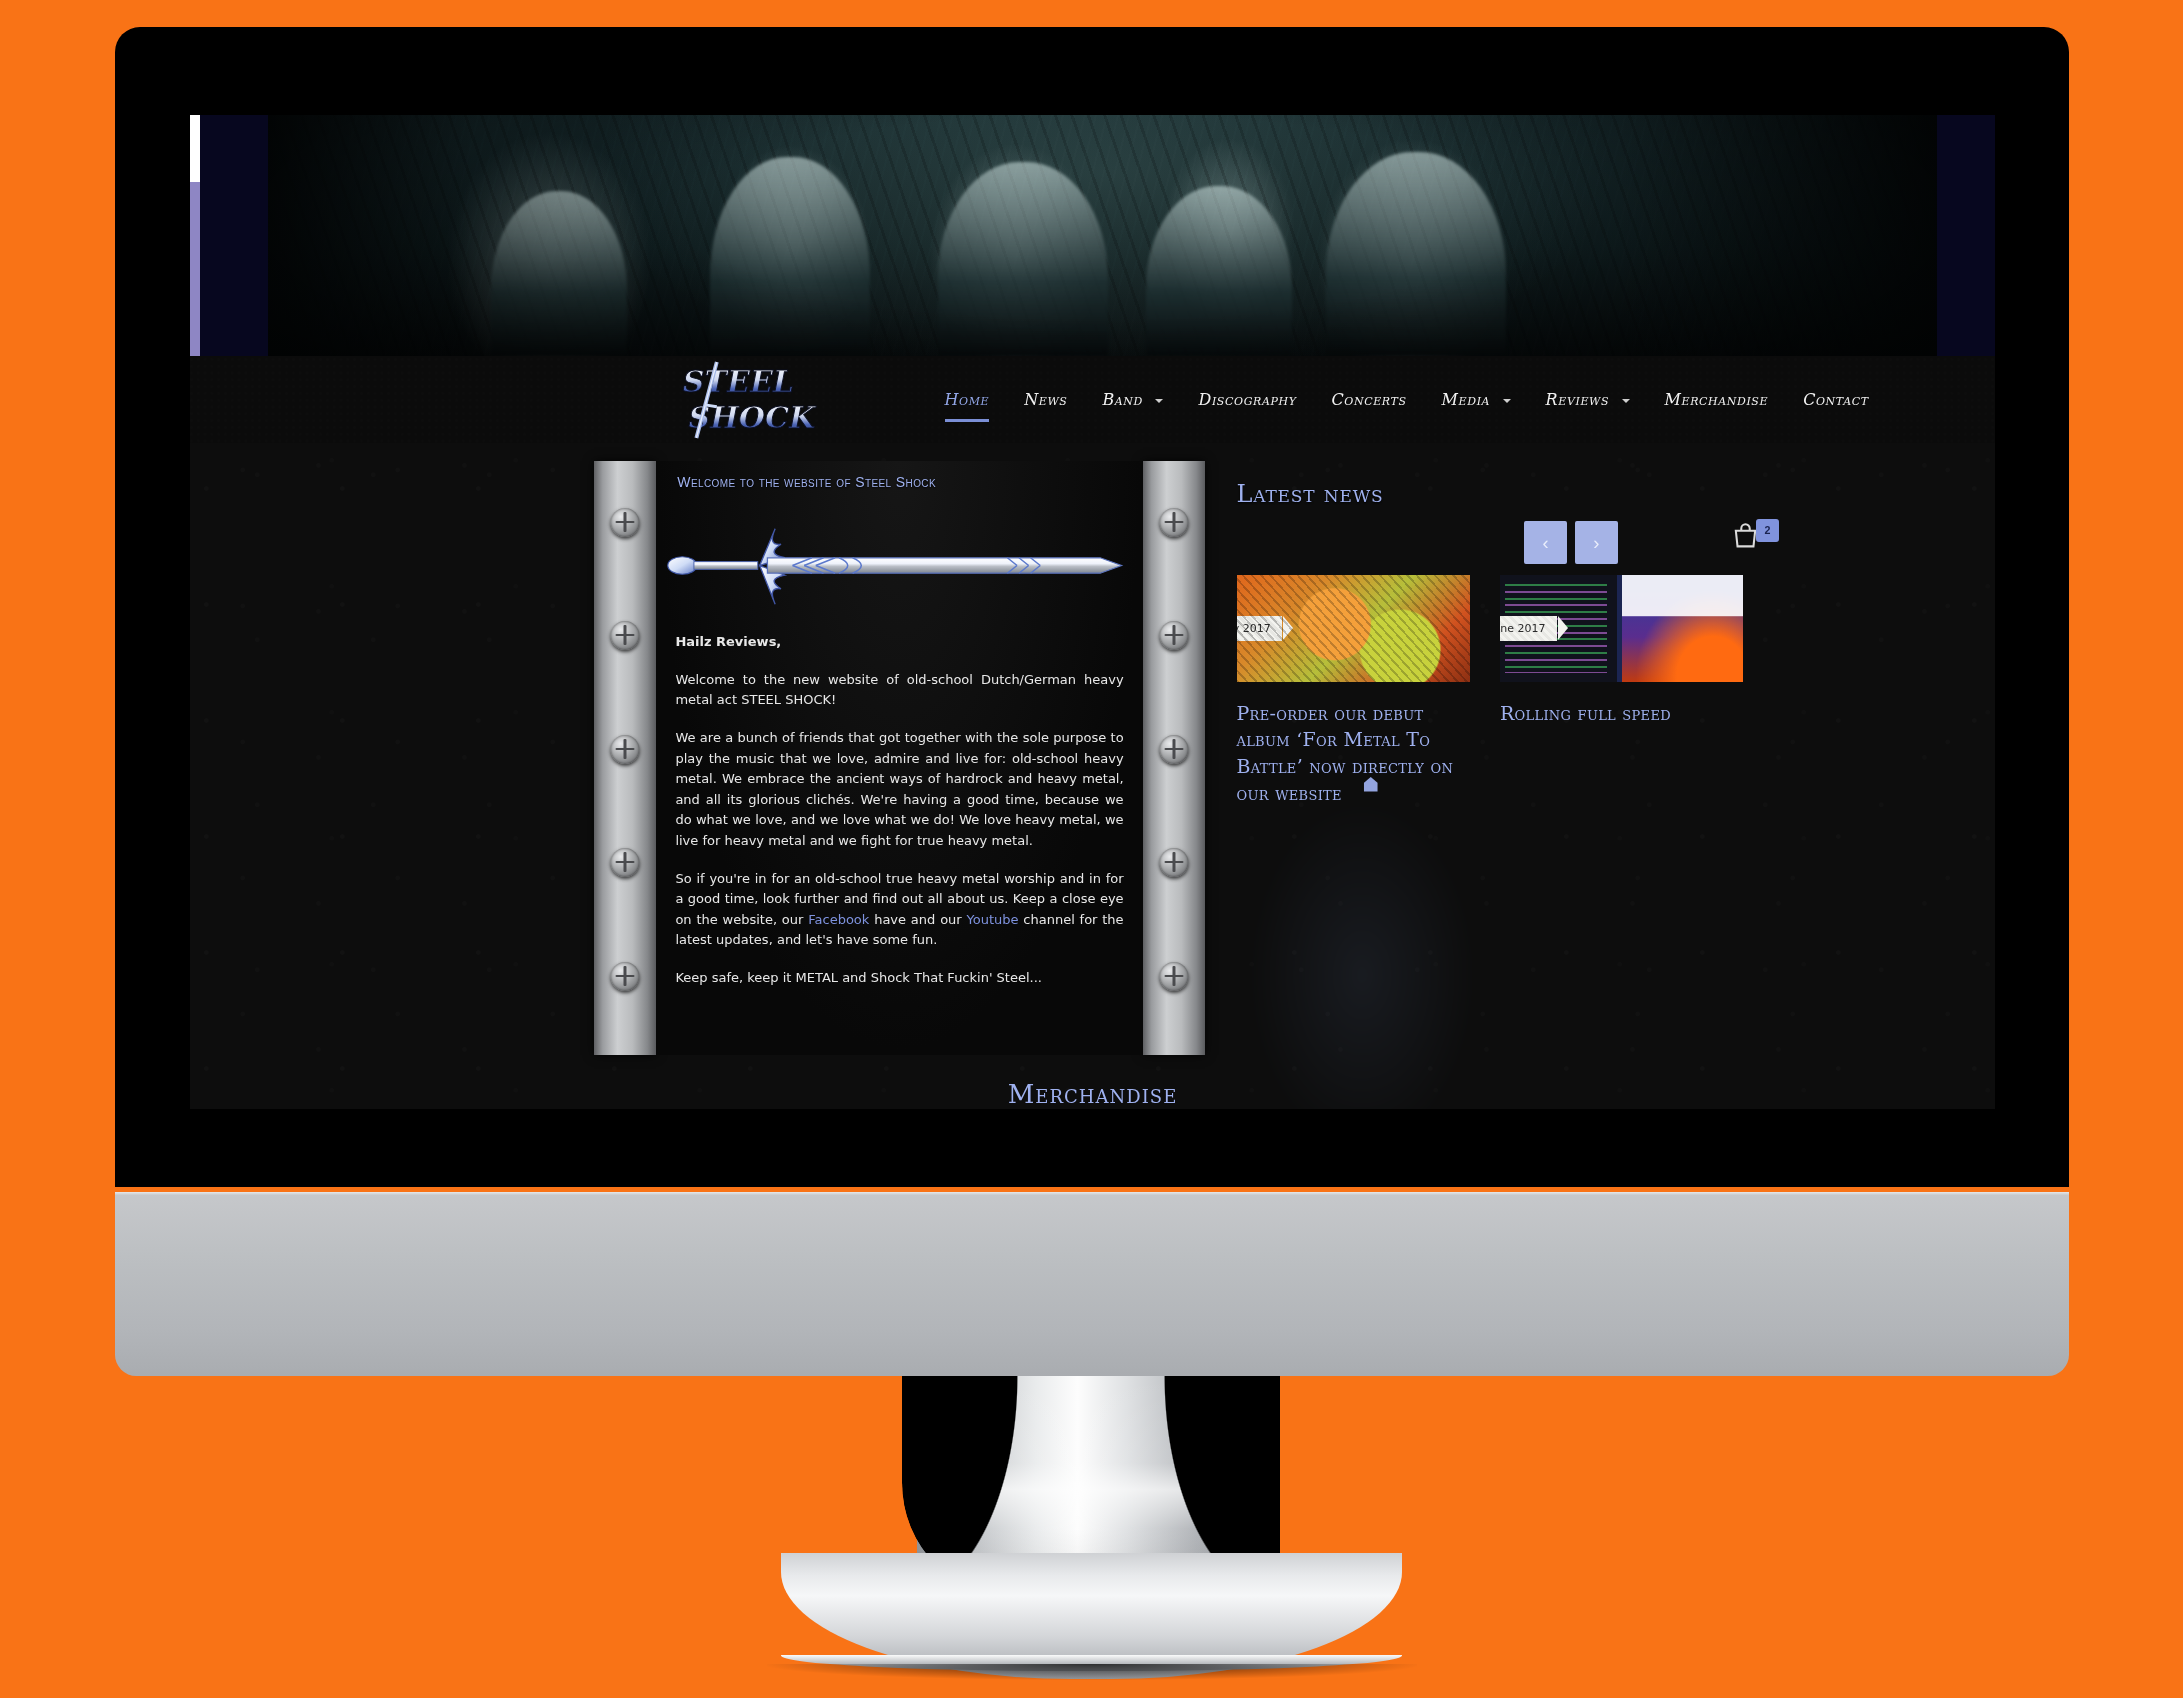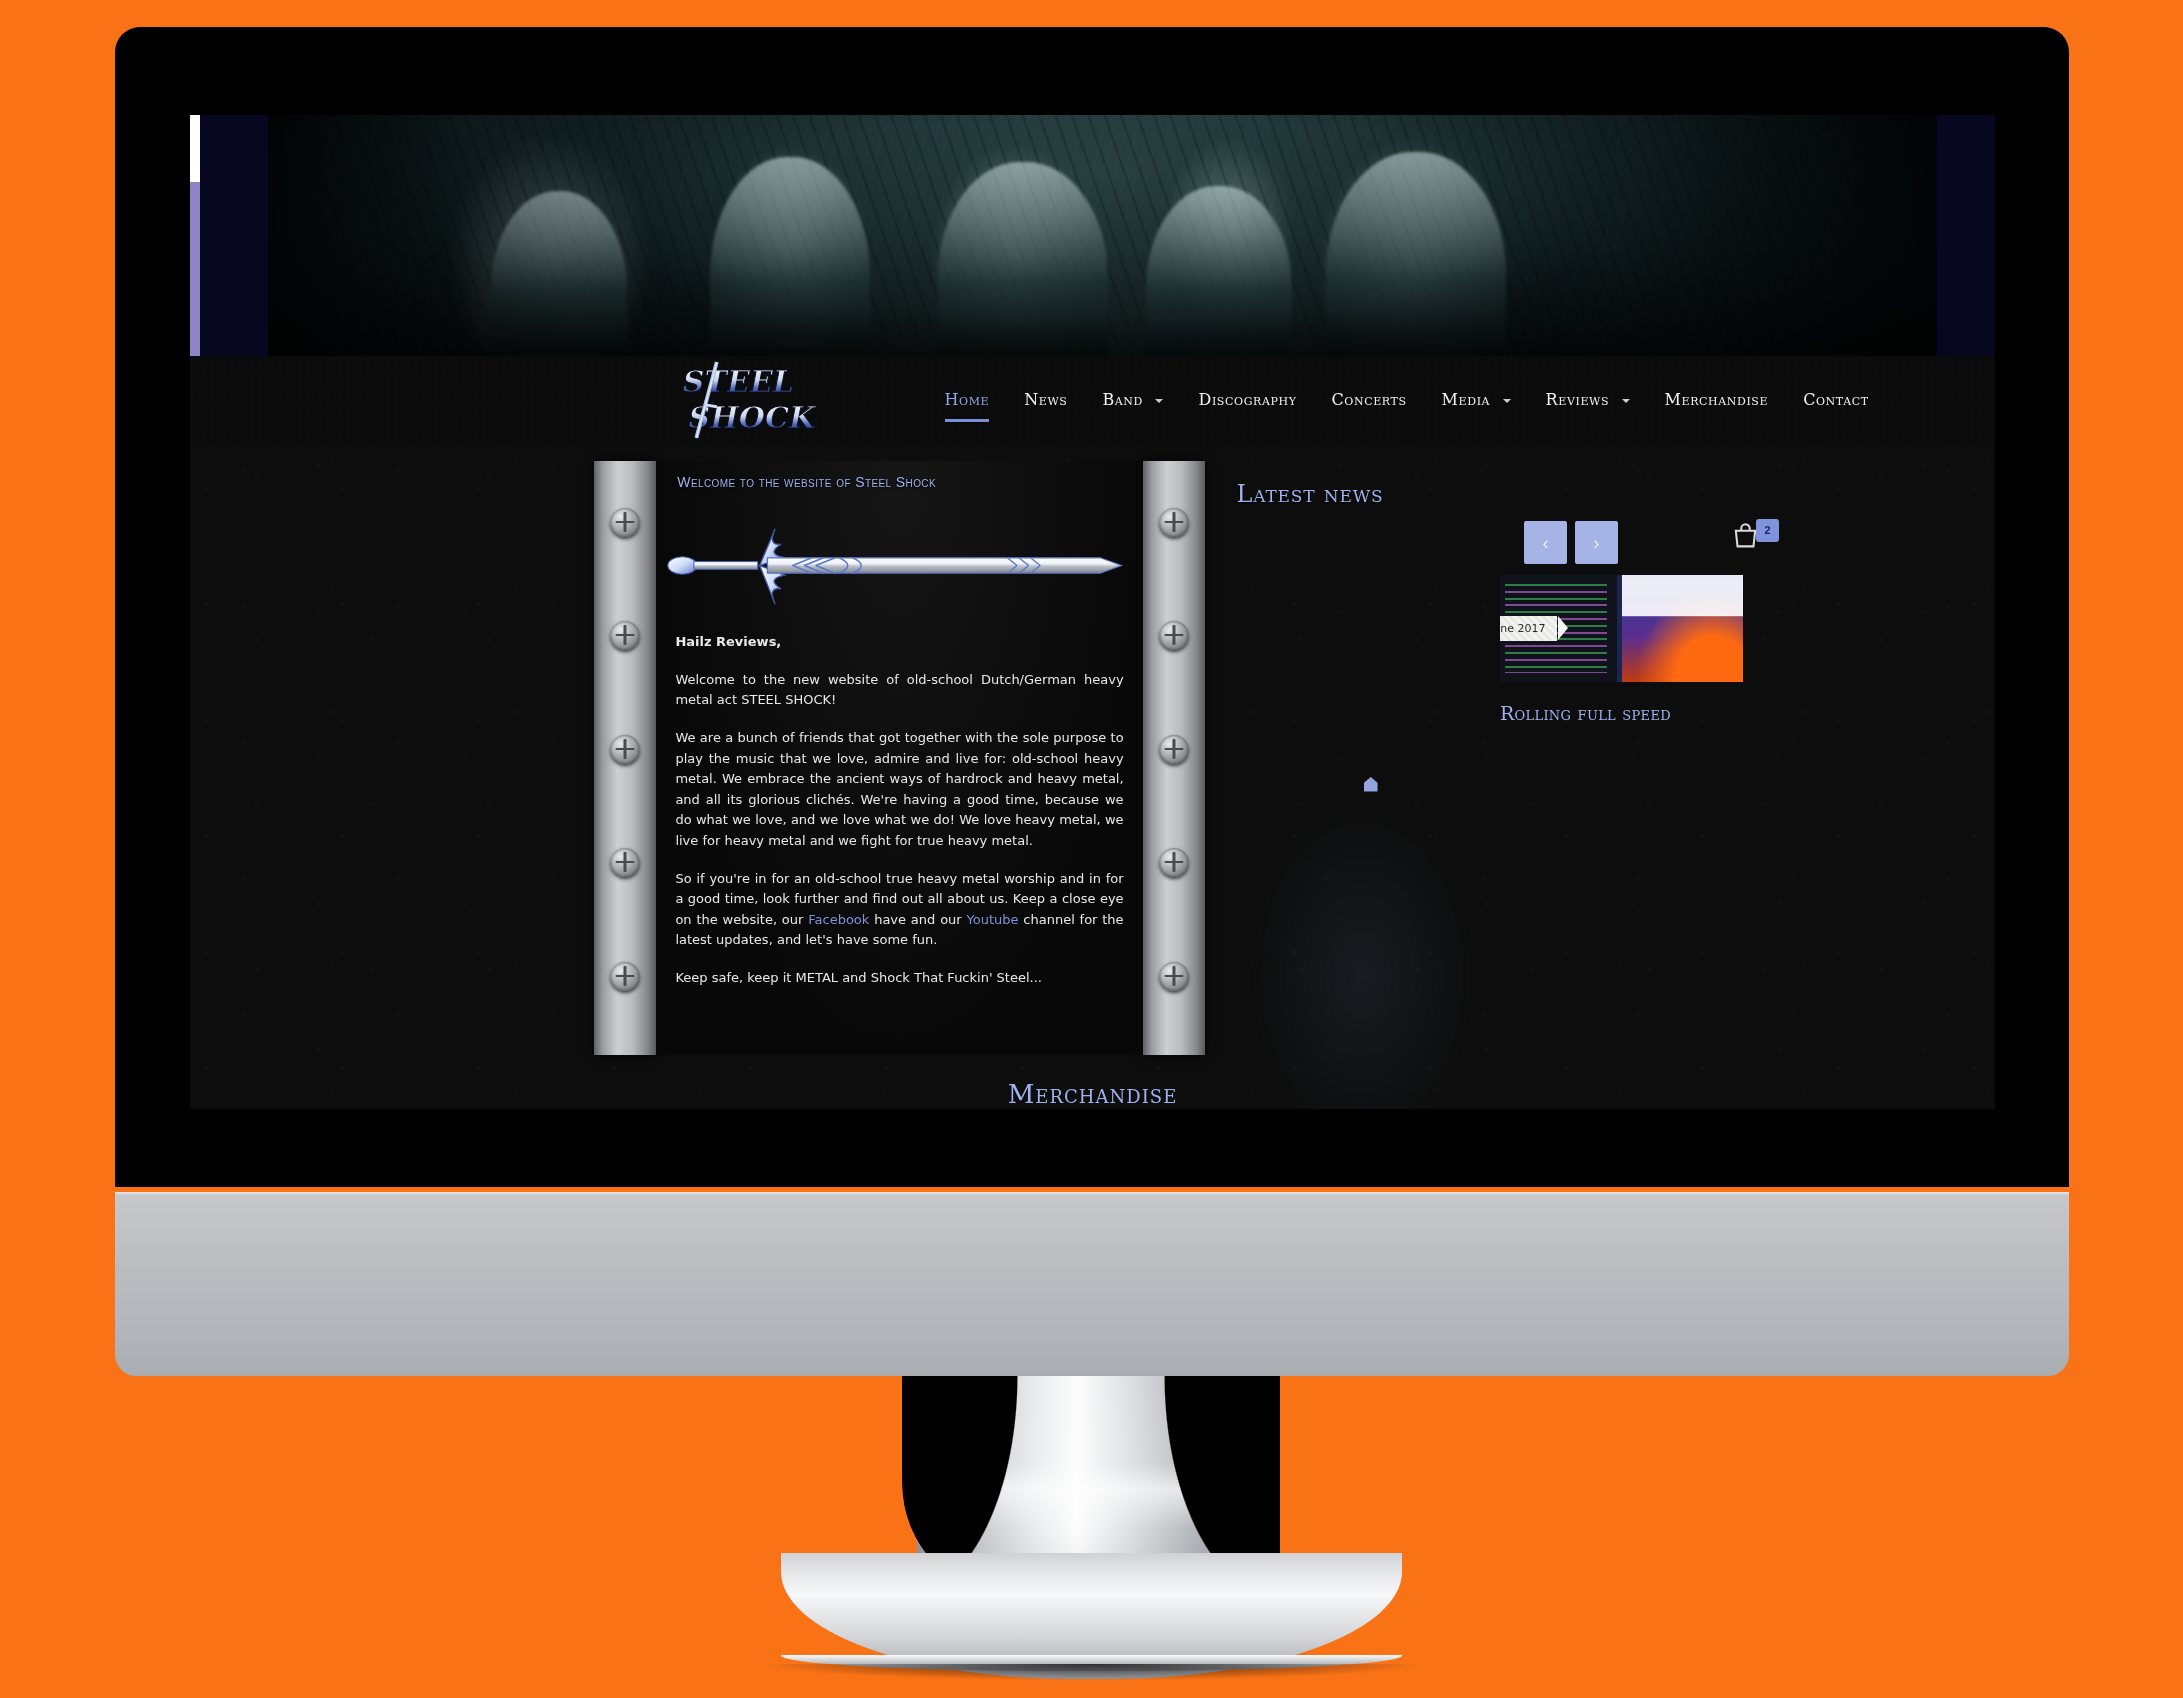--- a/index.html
+++ b/index.html
@@ -86,21 +86,21 @@
   
   .navbar{position:absolute;left:0;top:241px;width:1805px;height:87px;background:#0b0b0b;}
   .navbar::after{content:"";position:absolute;inset:0;opacity:.5;
      background:radial-gradient(circle at 20% 50%, rgba(255,255,255,.015) 0 1px, transparent 1.9px);
      background-size:6.8px 6.8px;}
   .logo{position:absolute;left:485px;top:245px;width:175px;height:80px;}
   .logo svg{display:block;}
   .navlinks{position:absolute;left:737px;top:241px;height:87px;display:flex;align-items:center;gap:0;}
   .navlink{position:relative;color:#f2f2f2;font-family:"DejaVu Serif",serif;font-size:16px;
      letter-spacing:0.6px;padding:0 17.5px;white-space:nowrap;font-variant:small-caps;
-     text-transform:capitalize;cursor:pointer;}
+     text-transform:capitalize;cursor:pointer;font-style:italic;}
   .navlink.active{color:#93a7e8;}
   .navlink.active .ul{position:absolute;left:17.5px;right:17.5px;bottom:-12.6px;height:2.9px;background:#7b8fd6;}
   .caret{display:inline-block;margin-left:6.8px;border-left:4.9px solid transparent;
      border-right:4.9px solid transparent;border-top:4.9px solid #cfcfcf;vertical-align:middle;}
   .cart{position:absolute;left:1541px;top:406px;width:54px;height:39px;cursor:pointer;}
   .cart-badge{position:absolute;left:25px;top:-1.9px;width:23px;height:23px;background:#8093dd;
      border-radius:2.9px;color:#1a2350;font-size:10.7px;font-weight:bold;text-align:center;line-height:23px;}
 
   
   .content{position:absolute;left:0;top:328px;width:1805px;height:693px;}
@@ -347,20 +347,26 @@
       </div>
 
       <div class="news">
         <div class="news-title">Latest news</div>
 
         <div class="carousel-btns">
           <div class="cbtn">‹</div>
           <div class="cbtn">›</div>
         </div>
 
+        <div class="news-item a">
+          <div class="thumb cover">
+            <div class="date-tag">5 July 2017</div>
+          </div>
+          <div class="news-head">Pre-order our debut album ‘For Metal To Battle’ now directly on our website</div>
+        </div>
 
         <div class="news-item b">
           <div class="thumb web">
             <div class="date-tag">30 June 2017</div>
           </div>
           <div class="news-head">Rolling full speed</div>
         </div>
 
         <div class="home-ico">
           <svg width="15.5" height="16.5" viewBox="0 0 16 17">

